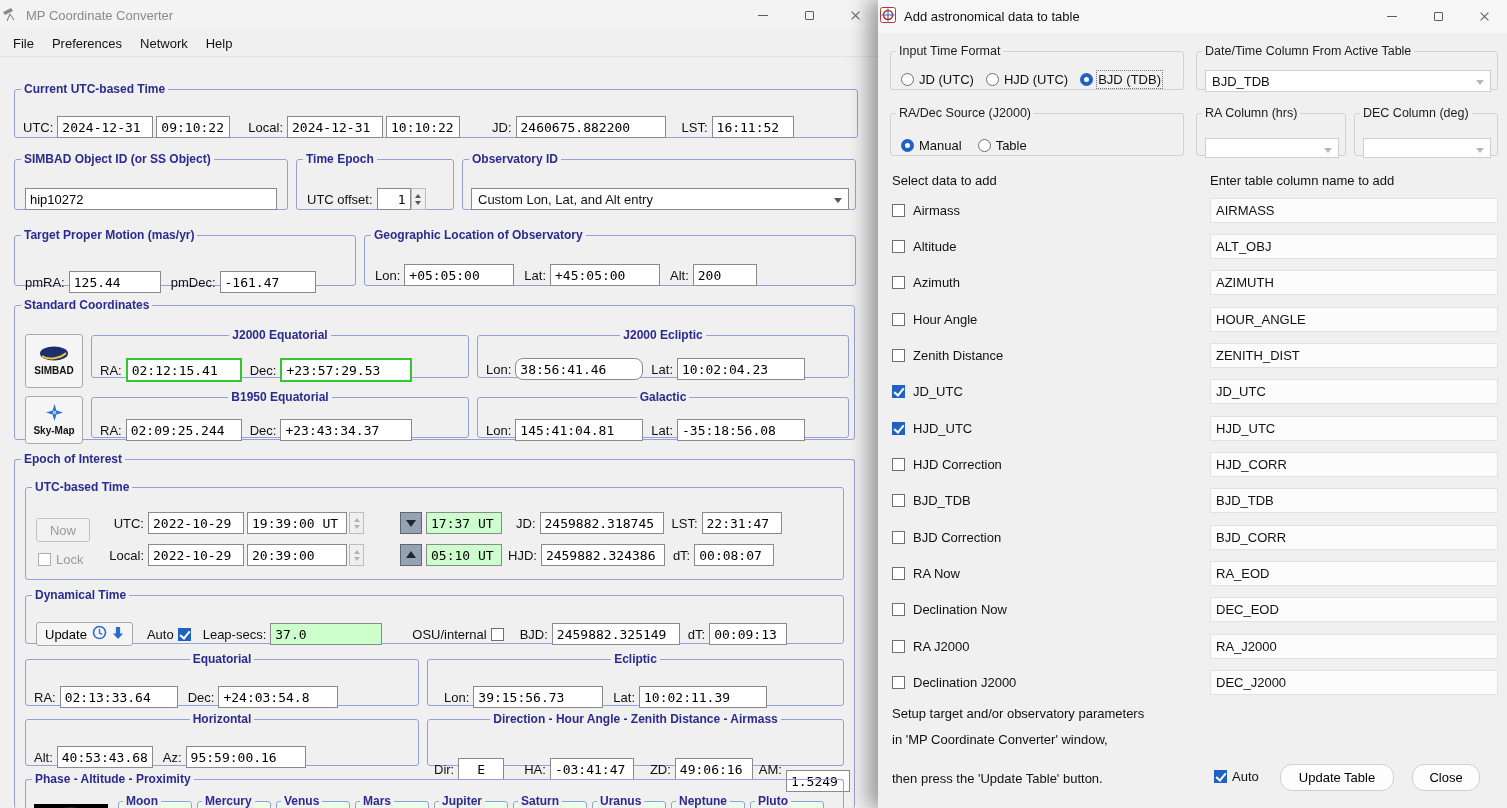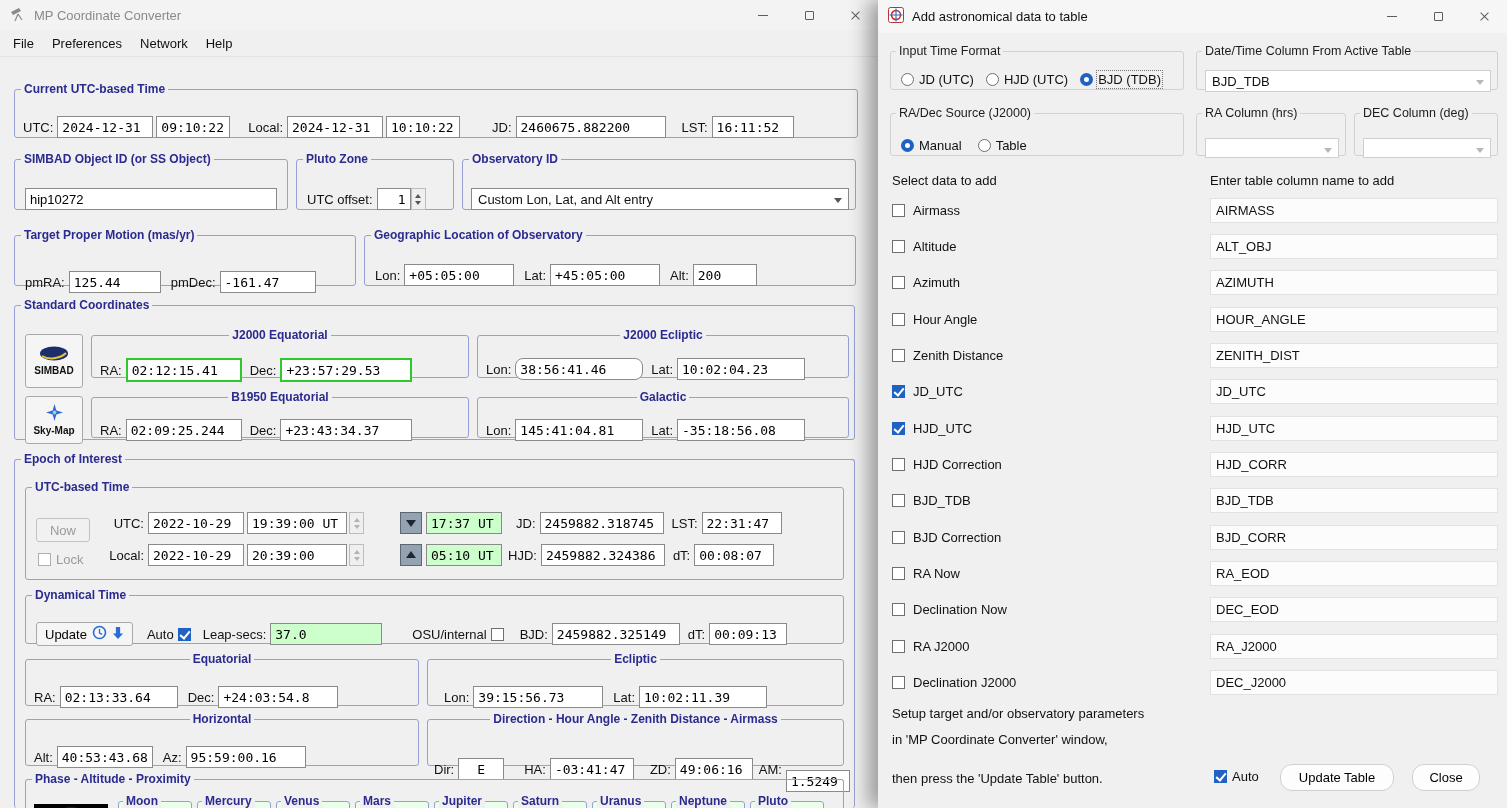--- a/index.html
+++ b/index.html
@@ -1,21 +1,21 @@
 <!DOCTYPE html>
 <html><head>
 <meta charset="utf-8">
 <style>
   *{box-sizing:border-box;margin:0;padding:0}
   html,body{width:1507px;height:808px;overflow:hidden}
   body{position:relative;font-family:"Liberation Sans",sans-serif;font-size:13px;color:#111;background:#cfcfcf}
   .window{position:absolute;overflow:hidden;background:#f0f0f0}
   #main-window{left:0;top:0;width:878px;height:808px}
   #dialog{left:878px;top:0;width:629px;height:808px;box-shadow:-10px 0 18px rgba(0,0,0,.35)}
-  .titlebar{height:30px;display:flex;align-items:center;padding-left:10px;background:#f3f3f3}
+  .titlebar{height:30px;display:flex;align-items:center;padding-left:2px;background:#f3f3f3}
   #dialog .titlebar{height:33px;background:#f6f6f6}
   .title{margin-left:8px;white-space:nowrap}
   #main-window .title{color:#8a8a8a}
   .win-controls{margin-left:auto;display:flex;height:100%}
   .win-btn{width:46px;height:100%;display:flex;align-items:center;justify-content:center}
   .glyph-min{width:10px;height:1px;background:#5d5d5d}
   .glyph-max{width:9px;height:9px;border:1px solid #5d5d5d;border-radius:1px}
   .glyph-close{position:relative;width:11px;height:11px}
   .glyph-close::before,.glyph-close::after{content:"";position:absolute;left:5px;top:0;width:1px;height:11px;background:#5d5d5d}
   .glyph-close::before{transform:rotate(45deg)}
@@ -118,21 +118,21 @@
   </fieldset>
 
   <fieldset style="left:14px;top:152px;width:274px;height:58px">
     <legend>SIMBAD Object ID (or SS Object)</legend>
     <div class="frow" style="left:10px;top:22px">
       <input class="field" style="width: 252px; font-family: &quot;Liberation Sans&quot;, sans-serif;" value="hip10272">
     </div>
   </fieldset>
 
   <fieldset style="left:296px;top:152px;width:158px;height:58px">
-    <legend>Pluto Zone</legend>
+    <legend>Time Epoch</legend>
     <div class="frow" style="left:10px;top:22px">
       <span class="lbl">UTC offset:</span>
       <input class="field" style="width: 34px; text-align: right;" value="1">
       <span class="spin">
           <div class="u"></div>
           <div class="d"></div>
         </span>
     </div>
   </fieldset>
 

